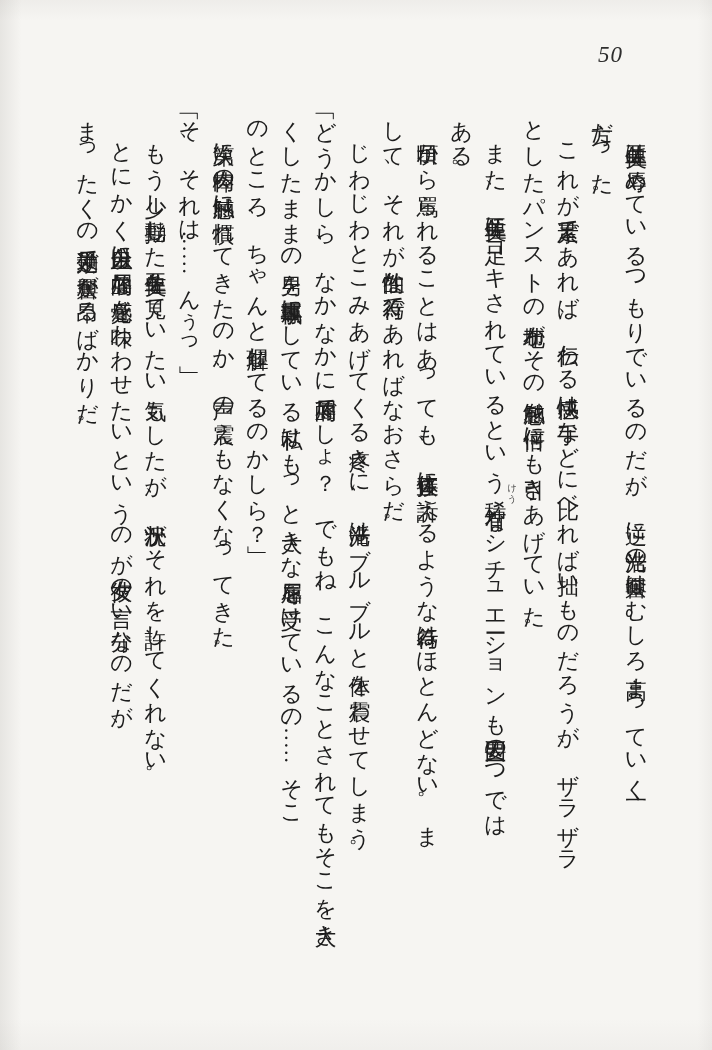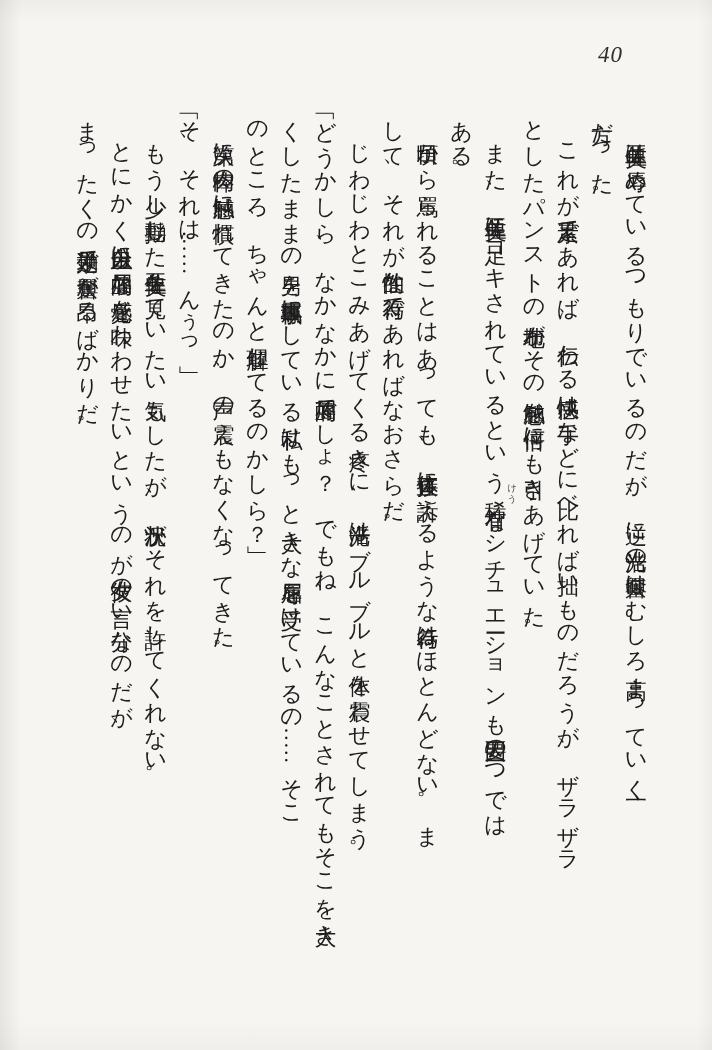--- a/index.html
+++ b/index.html
@@ -53,21 +53,21 @@
   ruby rt {
     font-size: 9px;
     letter-spacing: 0;
     color: #3a3a3a;
   }
 </style>
 </head>
 <body>
 
 <div class="book-page">
-  <div class="page-number">40</div>
+  <div class="page-number">50</div>
   <div class="page-text">
       <div class="tline indent">亜佐美は辱めているつもりでいるのだが、逆に浩光の興奮はむしろ高まっていく一</div>
       <div class="tline">方だった。</div>
       <div class="tline indent">これが素足であれば、伝わる快感は手などに比べれば拙いものだろうが、ザラザラ</div>
       <div class="tline">としたパンストの布地がその感触を何倍にも引きあげていた。</div>
       <div class="tline indent">また、亜佐美に足コキされているという<ruby>稀有<rt>けう</rt></ruby>なシチュエーションも要因の一つでは</div>
       <div class="tline">ある。</div>
       <div class="tline indent">日頃から罵られることはあっても、直接体に訴えるような行為はほとんどない。ま</div>
       <div class="tline">して、それが性的な行為であればなおさらだ。</div>
       <div class="tline indent">じわじわとこみあげてくる疼きに、浩光はブルブルと体を震わせてしまう。</div>

